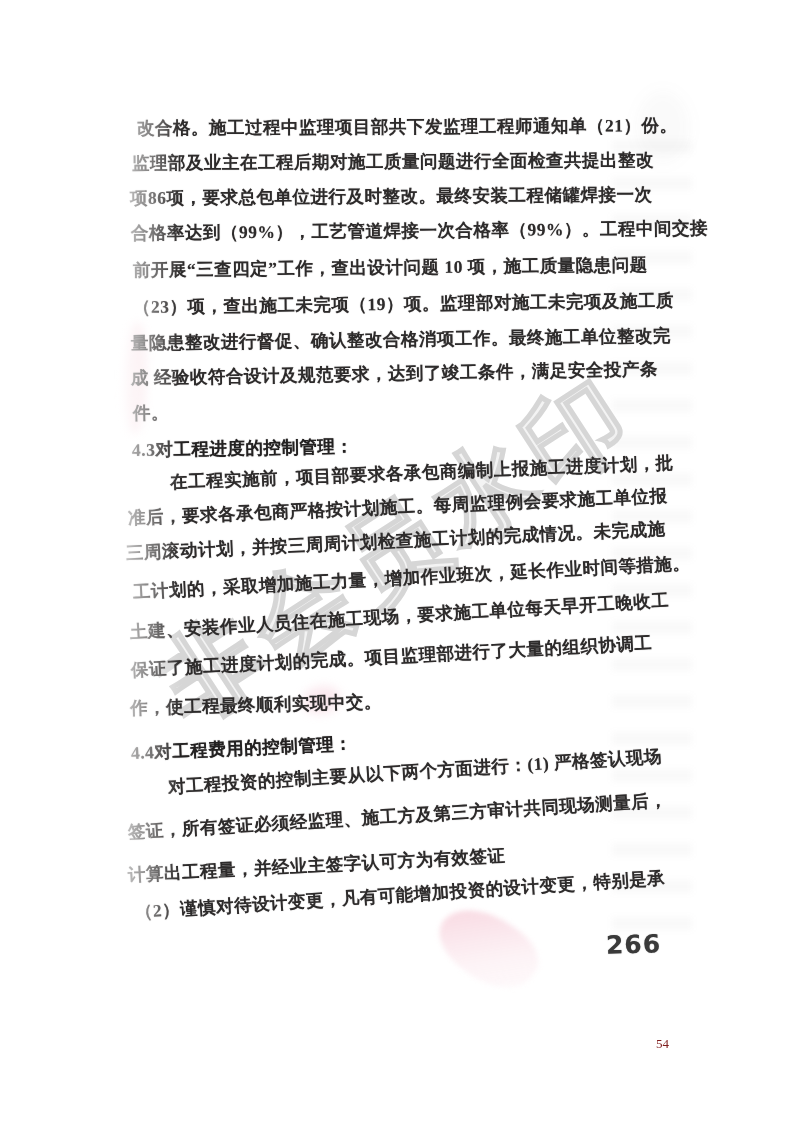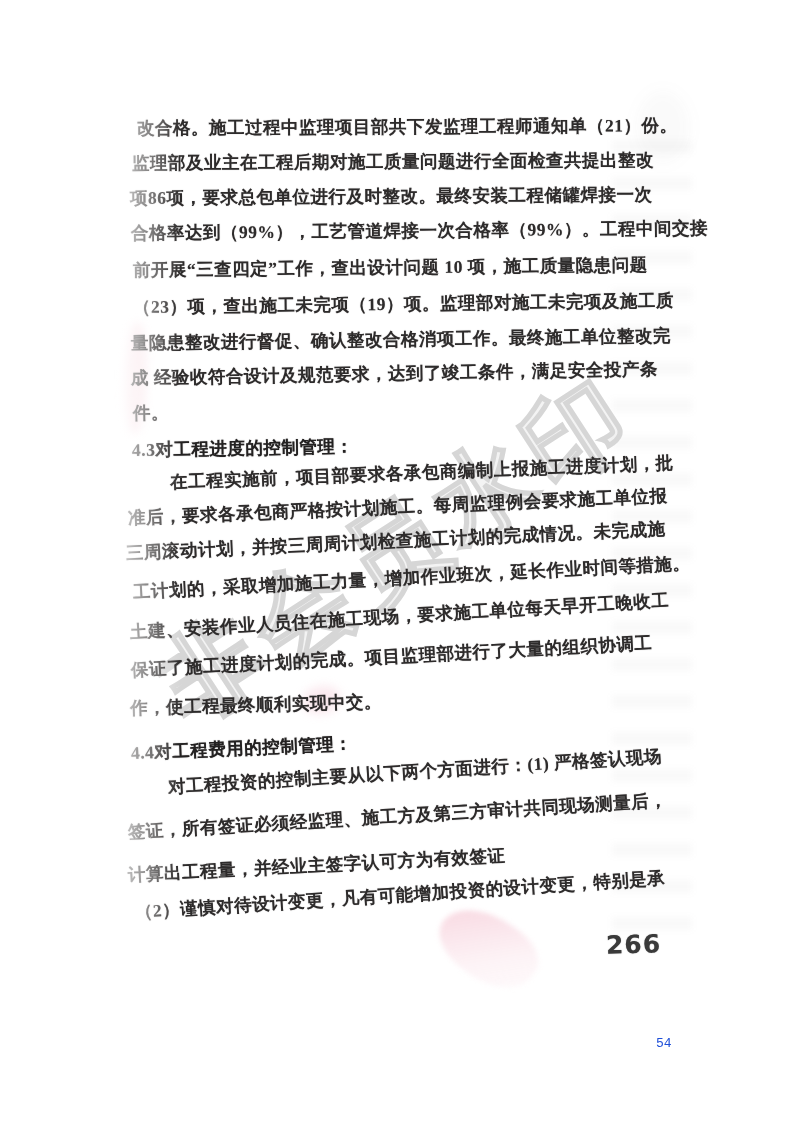--- a/index.html
+++ b/index.html
@@ -95,22 +95,22 @@
     position:absolute;left:606px;top:930px;
     font-family:"DejaVu Sans","Liberation Sans",sans-serif;
     font-size:25px;font-weight:700;color:#3a3a3a;
     letter-spacing:1px;
     transform:rotate(-1.5deg);
     text-shadow:0 0 1px rgba(60,60,60,0.5);
     z-index:3;
   }
   .footer-num{
     position:absolute;left:656px;top:1036px;
-    font-family:Liberation Mono, monospace;
-    font-size:13px;color:#1d4ed8;
+    font-family:Liberation Serif, serif;
+    font-size:13px;color:#7f1d1d;
     z-index:3;
   }
 </style>
 </head>
 <body>
 
 <div class="canvas">
 
   <div class="bleed-right"></div>
   <div class="smudge-tr"></div>

